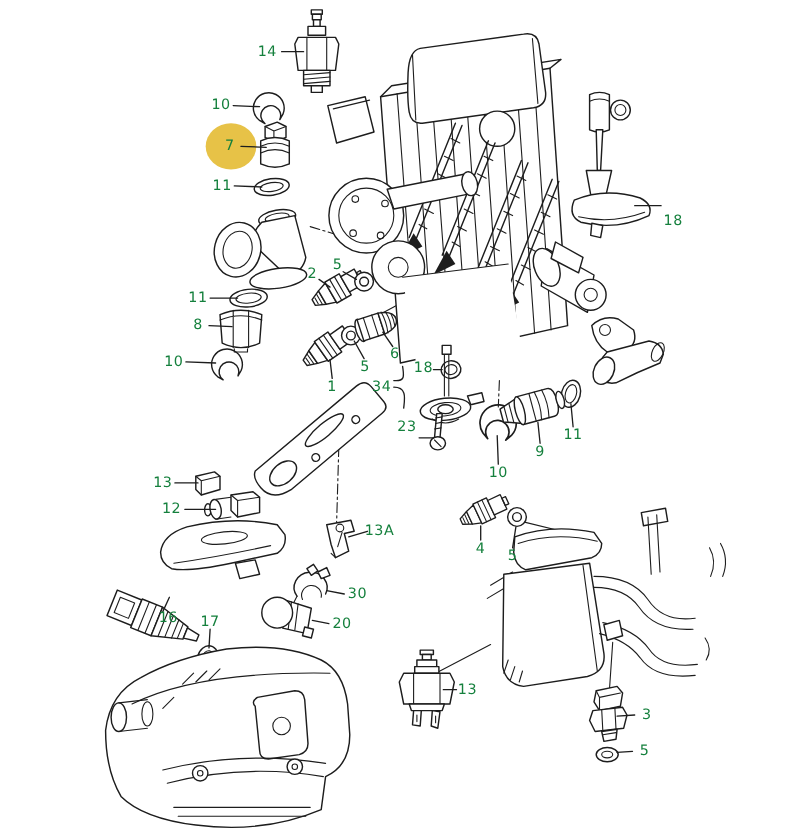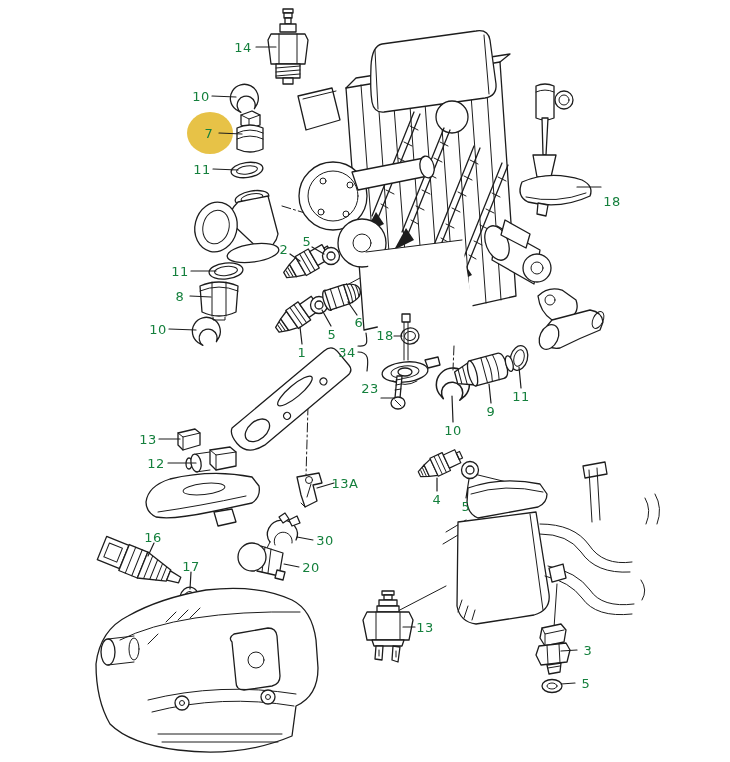--- a/index.html
+++ b/index.html
@@ -369,21 +369,21 @@
   <div class="lbl" style="left:370px;top:388px">23</div>
   <div class="lbl" style="left:453px;top:430px">10</div>
   <div class="lbl" style="left:491px;top:411px">9</div>
   <div class="lbl" style="left:521px;top:396px">11</div>
   <div class="lbl" style="left:612px;top:201px">18</div>
   <div class="lbl" style="left:148px;top:439px">13</div>
   <div class="lbl" style="left:156px;top:463px">12</div>
   <div class="lbl" style="left:345px;top:483px">13A</div>
   <div class="lbl" style="left:325px;top:540px">30</div>
   <div class="lbl" style="left:311px;top:567px">20</div>
-  <div class="lbl" style="left:153px;top:537px">16</div>
+  <div class="lbl" style="left:153px;top:562px">16</div>
   <div class="lbl" style="left:191px;top:566px">17</div>
   <div class="lbl" style="left:437px;top:499px">4</div>
   <div class="lbl" style="left:466px;top:506px">5</div>
   <div class="lbl" style="left:425px;top:627px">13</div>
   <div class="lbl" style="left:588px;top:650px">3</div>
   <div class="lbl" style="left:586px;top:683px">5</div>
 </div>
 
 </div>
 

